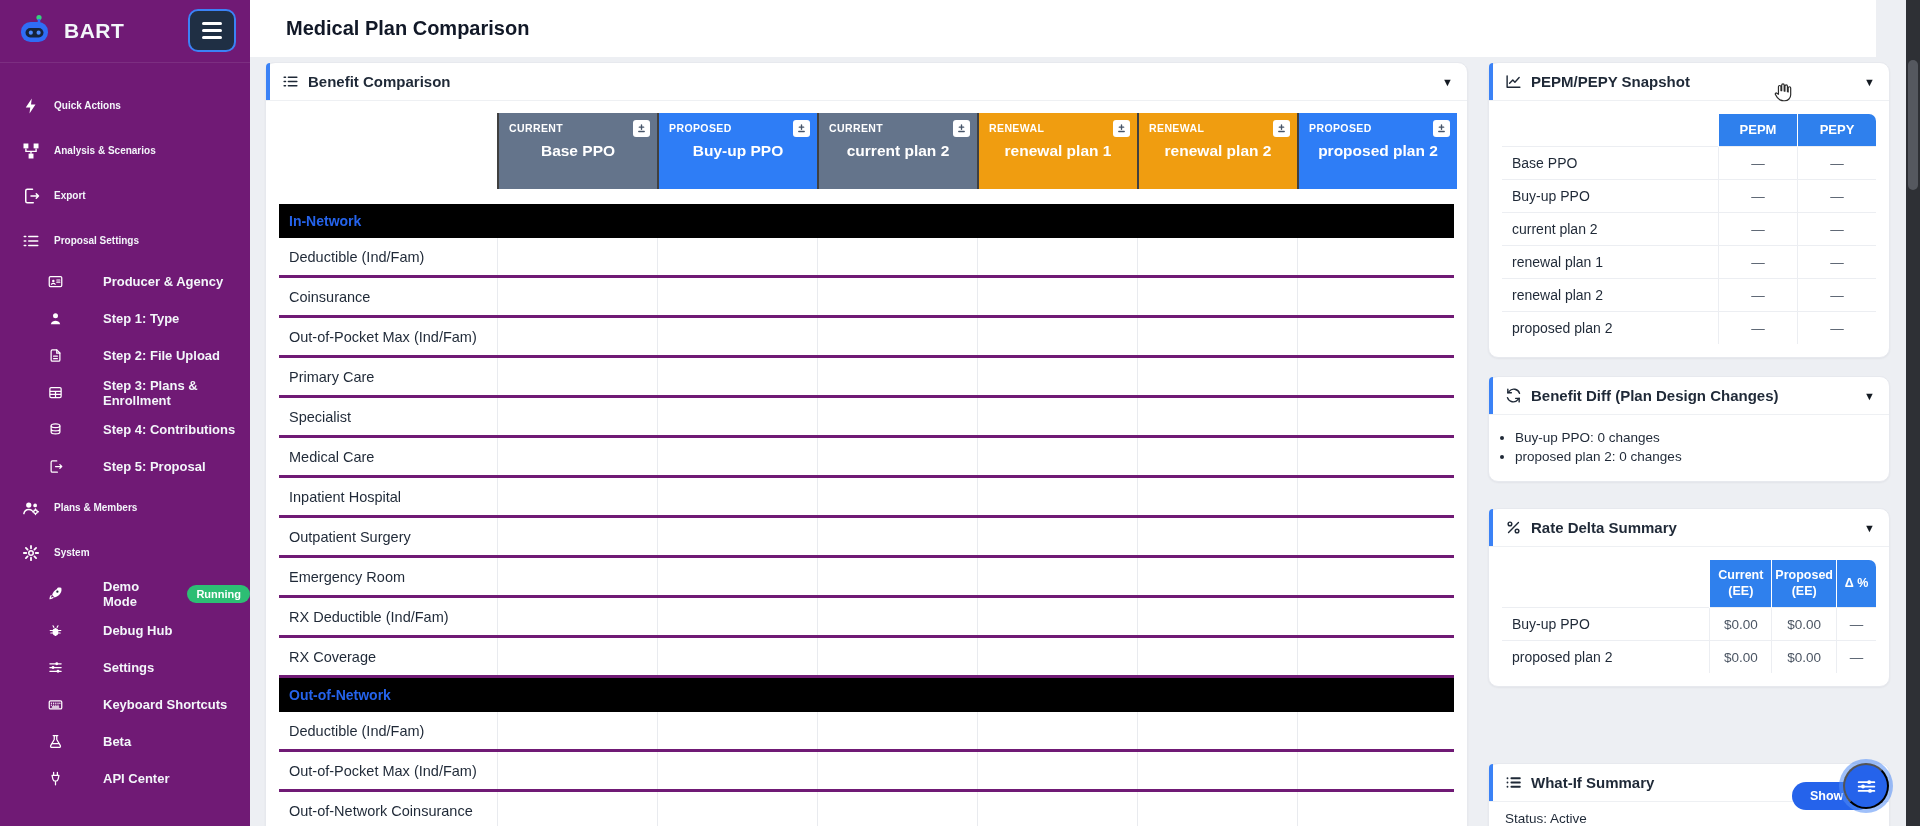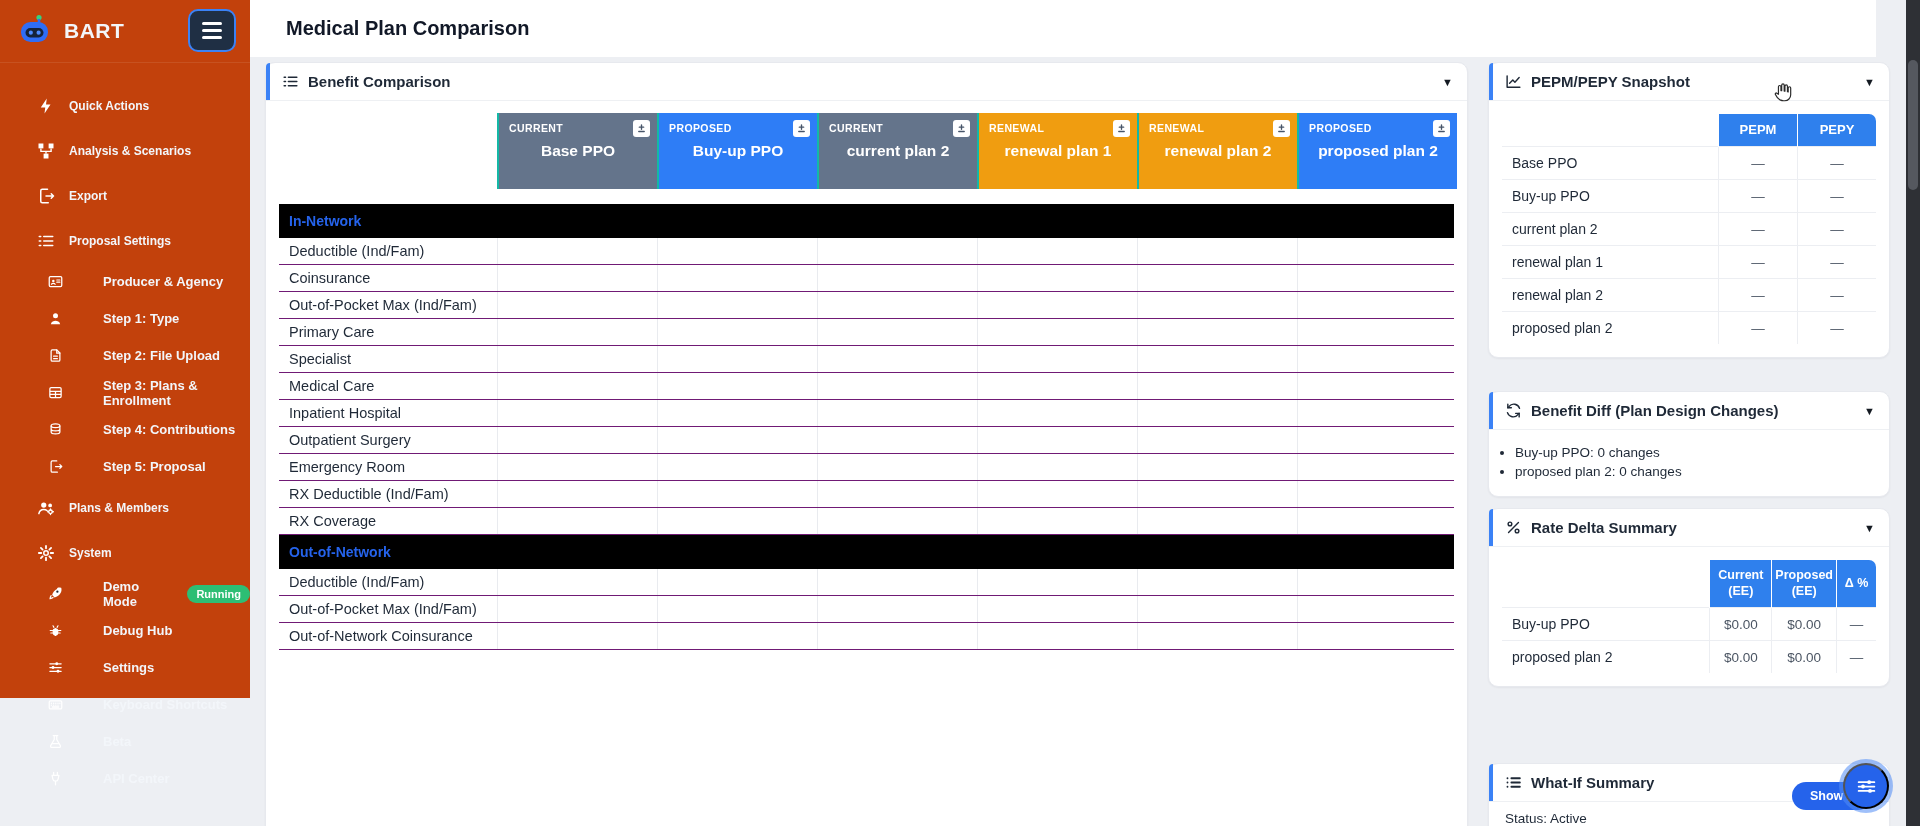--- a/index.html
+++ b/index.html
@@ -1,26 +1,26 @@
 <!DOCTYPE html>
 <html><head>
 <meta charset="utf-8">
 <style>
   * { margin:0; padding:0; box-sizing:border-box; }
   html,body { width:1920px; height:826px; font-family:"Liberation Sans","DejaVu Sans",sans-serif; }
   .app { position:relative; width:1920px; height:826px; background:#edeff3; overflow:hidden; }
 
   
-  .sidebar { position:absolute; left:0; top:0; width:250px; height:698px; background:#c2410c; color:#f3f6fa; z-index:5; }
+  .sidebar { position:absolute; left:0; top:0; width:250px; height:826px; background:#701a75; color:#f3f6fa; z-index:5; }
   .brand-row { position:relative; height:63px; display:flex; align-items:center; padding:0 16px; border-bottom:1px solid rgba(255,255,255,.09); }
   .brand-name { font-size:21px; font-weight:bold; letter-spacing:.5px; margin-left:12px; }
   .hamburger-btn { position:absolute; right:14px; top:9px; width:48px; height:43px; border:2px solid #3b82f6; border-radius:10px; background:#1f2f44; display:flex; flex-direction:column; justify-content:center; align-items:center; gap:4px; cursor:pointer; }
   .hamburger-btn i { display:block; width:20px; height:3px; background:#fff; border-radius:2px; }
   .nav { padding-top:20px; }
-  .nav-item { display:flex; align-items:center; height:45px; padding-left:37px; font-size:12px; font-weight:600; cursor:pointer; }
+  .nav-item { display:flex; align-items:center; height:45px; padding-left:22px; font-size:10px; font-weight:600; cursor:pointer; }
   .nav-item.sub { height:37px; padding-left:48px; font-size:13px;gap:28px; }
   .nav-item .ic { width:18px; height:18px; margin-right:14px; flex:0 0 18px; display:inline-flex; align-items:center; justify-content:center; color:#fff; }
   .nav-item.sub .ic { width:15px; height:15px; flex-basis:15px; margin-right:12px; }
   .nav-item svg { width:100%; height:100%; }
   .badge { margin-left:12px; background:#2dbe74; color:#fff; font-size:11px; font-weight:600; padding:3px 9px; border-radius:10px; }
 
   
   .topbar { position:absolute; left:250px; top:0; width:1626px; height:57px; background:#fff; display:flex; align-items:center; }
   .page-title { font-size:20px; font-weight:bold; color:#111827; margin-left:36px; }
 
@@ -29,34 +29,34 @@
   .panel-head::before { content:""; position:absolute; left:0; top:0; bottom:0; width:4px; background:#3b82f6; border-radius:10px 0 0 0; }
   .panel-head .ic { width:17px; height:17px; color:#1f2937; margin-right:9px; display:inline-flex; }
   .panel-head .ic svg { width:100%; height:100%; }
   .panel-title { font-size:15px; font-weight:700; color:#1f2937; }
   .caret { margin-left:auto; font-size:11px; color:#141a22; cursor:pointer; }
 
   
   .benefit-panel { left:265px; top:62px; width:1203px; height:790px; border-radius:10px 10px 0 0; }
   .bc-wrap { padding:12px 13px 0 13px; }
   .bc-head { display:grid; grid-template-columns:218px repeat(6,160px); }
-  .bc-col { position:relative; height:76px; color:#fff; border-left:2px solid #14b8a6; }
+  .bc-col { position:relative; height:76px; color:#fff; border-left:2px solid #404040; }
   .bc-col .tag { font-size:10.5px; font-weight:bold; letter-spacing:.4px; padding:9px 0 0 10px; }
   .bc-col .plan { text-align:center; font-size:15.5px; font-weight:bold; margin-top:8px; }
   .exp-ic { position:absolute; top:7px; right:7px; width:17px; height:17px; background:#fff; border-radius:3px; color:#475569; display:flex; align-items:center; justify-content:center; cursor:pointer; }
   .exp-ic svg { width:13px; height:13px; }
   .bc-gap { height:15px; }
   .bc-section { height:34px; background:#000000; display:flex; align-items:center; padding-left:10px; font-size:14px; font-weight:bold; color:#2563eb; }
-  .bc-row { display:grid; grid-template-columns:218px repeat(6,160px); height:27px; border-bottom:1px solid #701a75; }
+  .bc-row { display:grid; grid-template-columns:218px repeat(6,160px); height:40px; border-bottom:3px solid #701a75; }
   .bc-row .lbl { display:flex; align-items:center; padding-left:10px; font-size:14.5px; color:#1f2937; }
   .bc-row .cell { border-left:1px solid #e9ebef; }
 
   
   .pepm-panel   { left:1488px; top:62px;  width:402px; }
-  .diff-panel   { left:1488px; top:391px; width:402px; }
+  .diff-panel   { left:1488px; top:376px; width:402px; }
   .rate-panel   { left:1488px; top:508px; width:402px; }
   .whatif-panel { left:1488px; top:763px; width:402px; height:120px; }
   .rp-body { padding:12px; }
   .mini-table { width:100%; border-collapse:collapse; border:1px solid #e5e7eb; border-radius:8px; overflow:hidden; }
   .mini-table th { background:#2f80ed; color:#fff; font-size:13px; font-weight:bold; text-align:center; padding:8px 3px; border-left:1px solid #fff; line-height:1.25; }
   .mini-table th.blank { background:#fff; border-left:none; }
   .mini-table td { font-size:14px; color:#1f2937; padding:8px 10px; border-top:1px solid #eceef2; }
   .mini-table td.val { text-align:center; color:#4b5563; border-left:1px solid #eceef2; padding:8px 4px; font-size:13.5px; }
   .rate-table th { font-size:12.5px; }
   .bullets { padding:11px 16px 13px 26px; }

